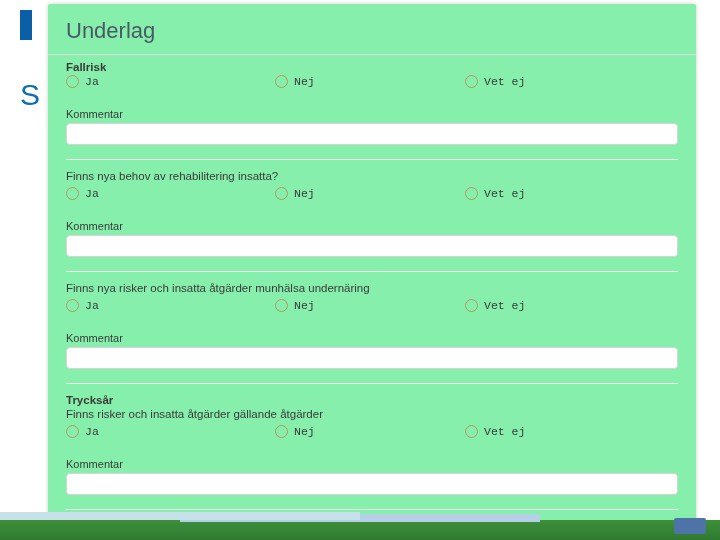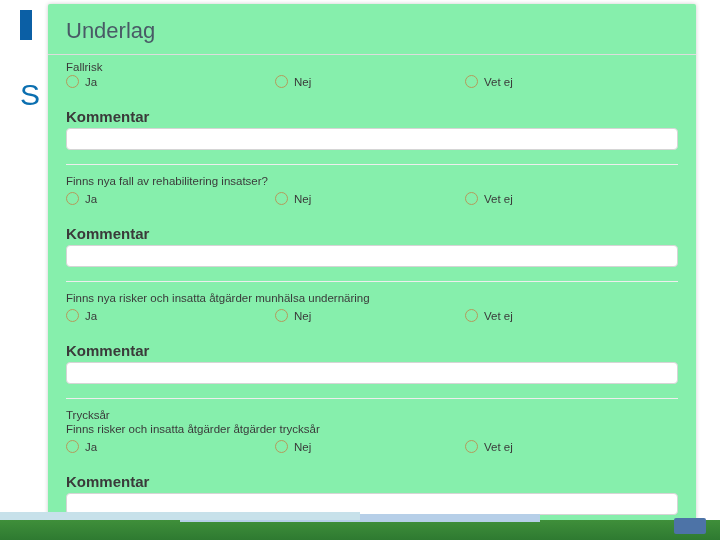--- a/index.html
+++ b/index.html
@@ -17,32 +17,32 @@
     border-radius: 2px;
     overflow: hidden;
   }
   .card-title {
     padding: 14px 18px 10px;
     border-bottom: 1px solid #ddd;
     font-size: 22px; color: #495a66; font-weight: 400;
   }
   .sections { padding: 6px 18px 0; }
   .section { margin-bottom: 14px; }
-  .sec-head { font-size: 11.5px; font-weight: 400; color: #3a3a3a; margin-bottom: 2px; }
+  .sec-head { font-size: 11.5px; font-weight: 700; color: #3a3a3a; margin-bottom: 2px; }
   .sec-q { font-size: 11.5px; color: #3a3a3a; margin-bottom: 5px; }
   .radios { display: flex; gap: 0; margin-bottom: 5px; }
-  .radio-item { display: flex; align-items: center; gap: 6px; font-size: 11.5px; color: #3a3a3a; }
+  .radio-item { display: flex; align-items: center; gap: 6px; font-size: 11.5px; color: #3a3a3a; font-family: Liberation Mono, monospace; }
   .radio-item:nth-child(1) { flex: 0 0 200px; }
   .radio-item:nth-child(2) { flex: 0 0 190px; margin-left: 9px; }
   .radio-item:nth-child(3) { flex: 1; }
   .radio-circle {
     width: 13px; height: 13px; border: 1.5px solid #b59a5b; border-radius: 50%;
     display: inline-block; flex-shrink: 0;
   }
-  .comment-label { font-size: 15px; font-weight: 700; color: #3a3a3a; margin-bottom: 3px; margin-top: 20px; }
+  .comment-label { font-size: 11px; font-weight: 400; color: #3a3a3a; margin-bottom: 3px; margin-top: 20px; }
   .comment-box {
     width: 100%; height: 22px;
     border: 1px solid #d5d5d5; border-radius: 4px;
     background: #fff;
   }
   .sec-divider { border: none; border-top: 1px solid #eee; margin: 0 0 10px; }
   .footer-wave {
     position: absolute; left: 0; bottom: 0; width: 720px; height: 28px;
     background:
       linear-gradient(#c7e1ea, #c7e1ea) 0 0 / 50% 8px no-repeat,
@@ -84,21 +84,21 @@
               <span>Vet ej</span>
             </label>
         </div>
         <div class="comment-label">Kommentar</div>
         <div class="comment-box"></div>
       </div>
 
       <hr class="sec-divider">
 
       <div class="section">
-        <div class="sec-q">Finns nya fall av rehabilitering insatser?</div>
+        <div class="sec-q">Finns nya behov av rehabilitering insatta?</div>
         <div class="radios">
           <label class="radio-item">
               <span class="radio-circle"></span>
               <span>Ja</span>
             </label>
           <label class="radio-item">
               <span class="radio-circle"></span>
               <span>Nej</span>
             </label>
           <label class="radio-item">
@@ -129,21 +129,21 @@
             </label>
         </div>
         <div class="comment-label">Kommentar</div>
         <div class="comment-box"></div>
       </div>
 
       <hr class="sec-divider">
 
       <div class="section">
         <div class="sec-head">Trycksår</div>
-        <div class="sec-q">Finns risker och insatta åtgärder åtgärder trycksår</div>
+        <div class="sec-q">Finns risker och insatta åtgärder gällande åtgärder</div>
         <div class="radios">
           <label class="radio-item">
               <span class="radio-circle"></span>
               <span>Ja</span>
             </label>
           <label class="radio-item">
               <span class="radio-circle"></span>
               <span>Nej</span>
             </label>
           <label class="radio-item">

